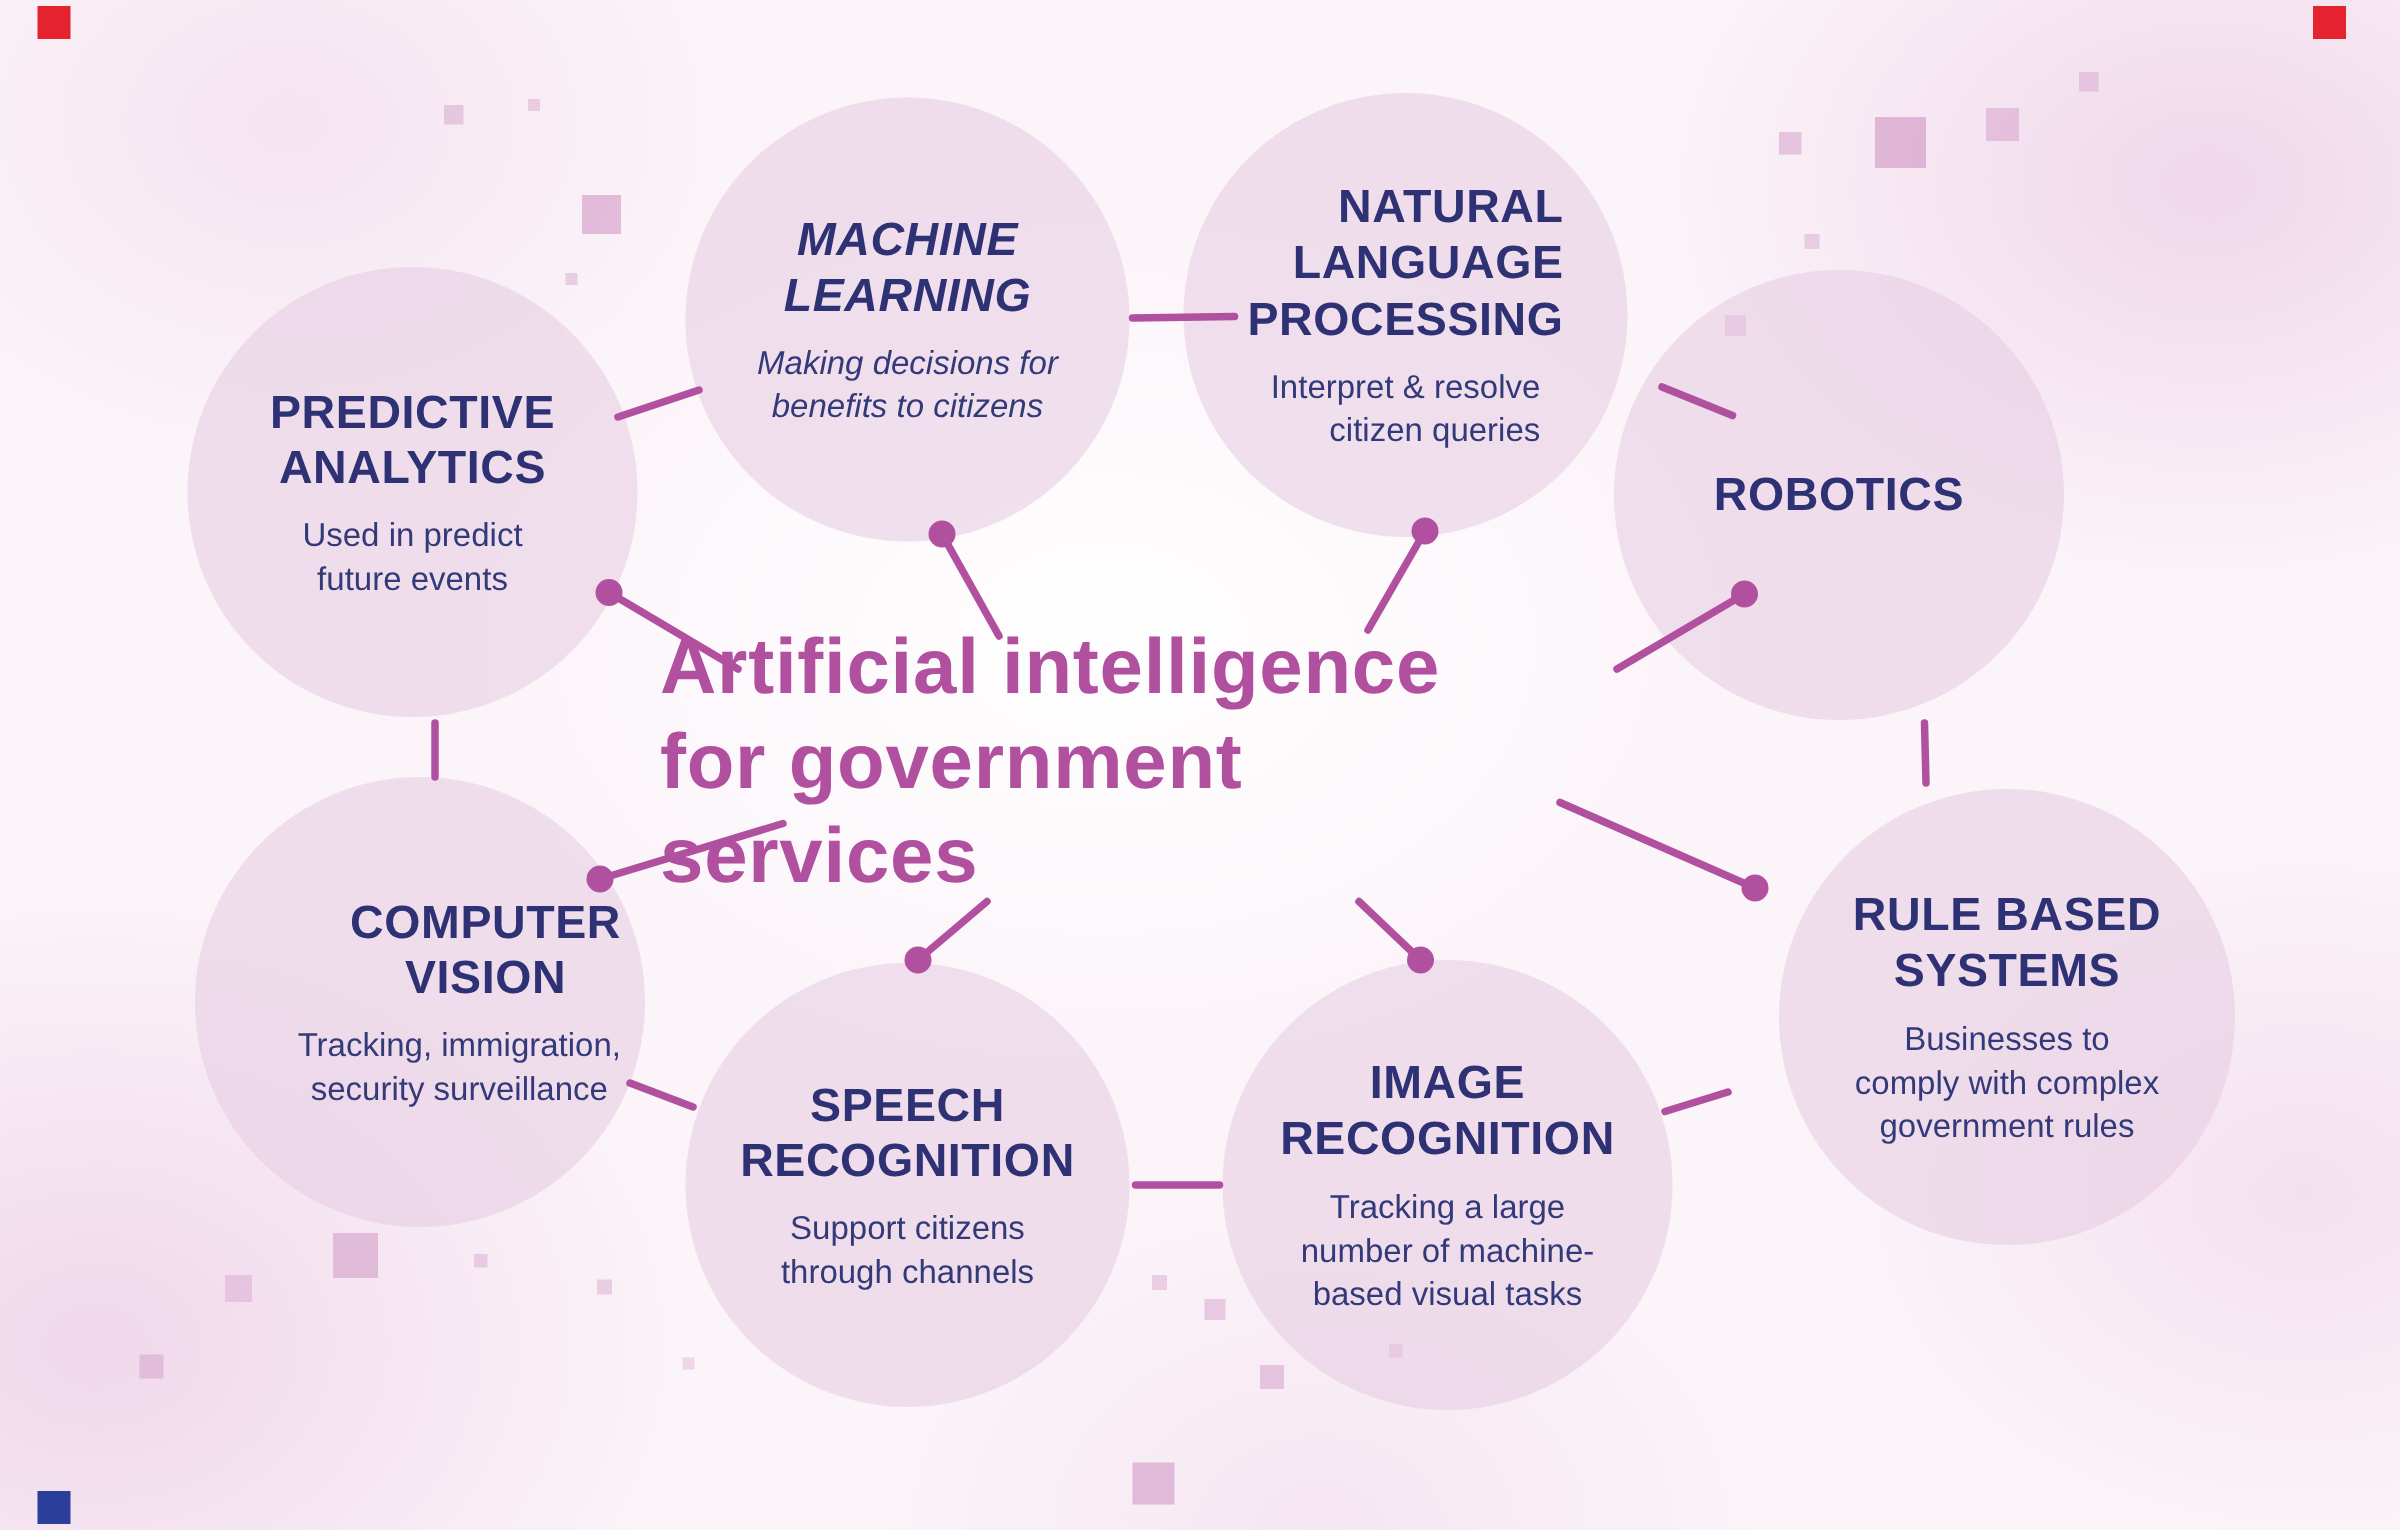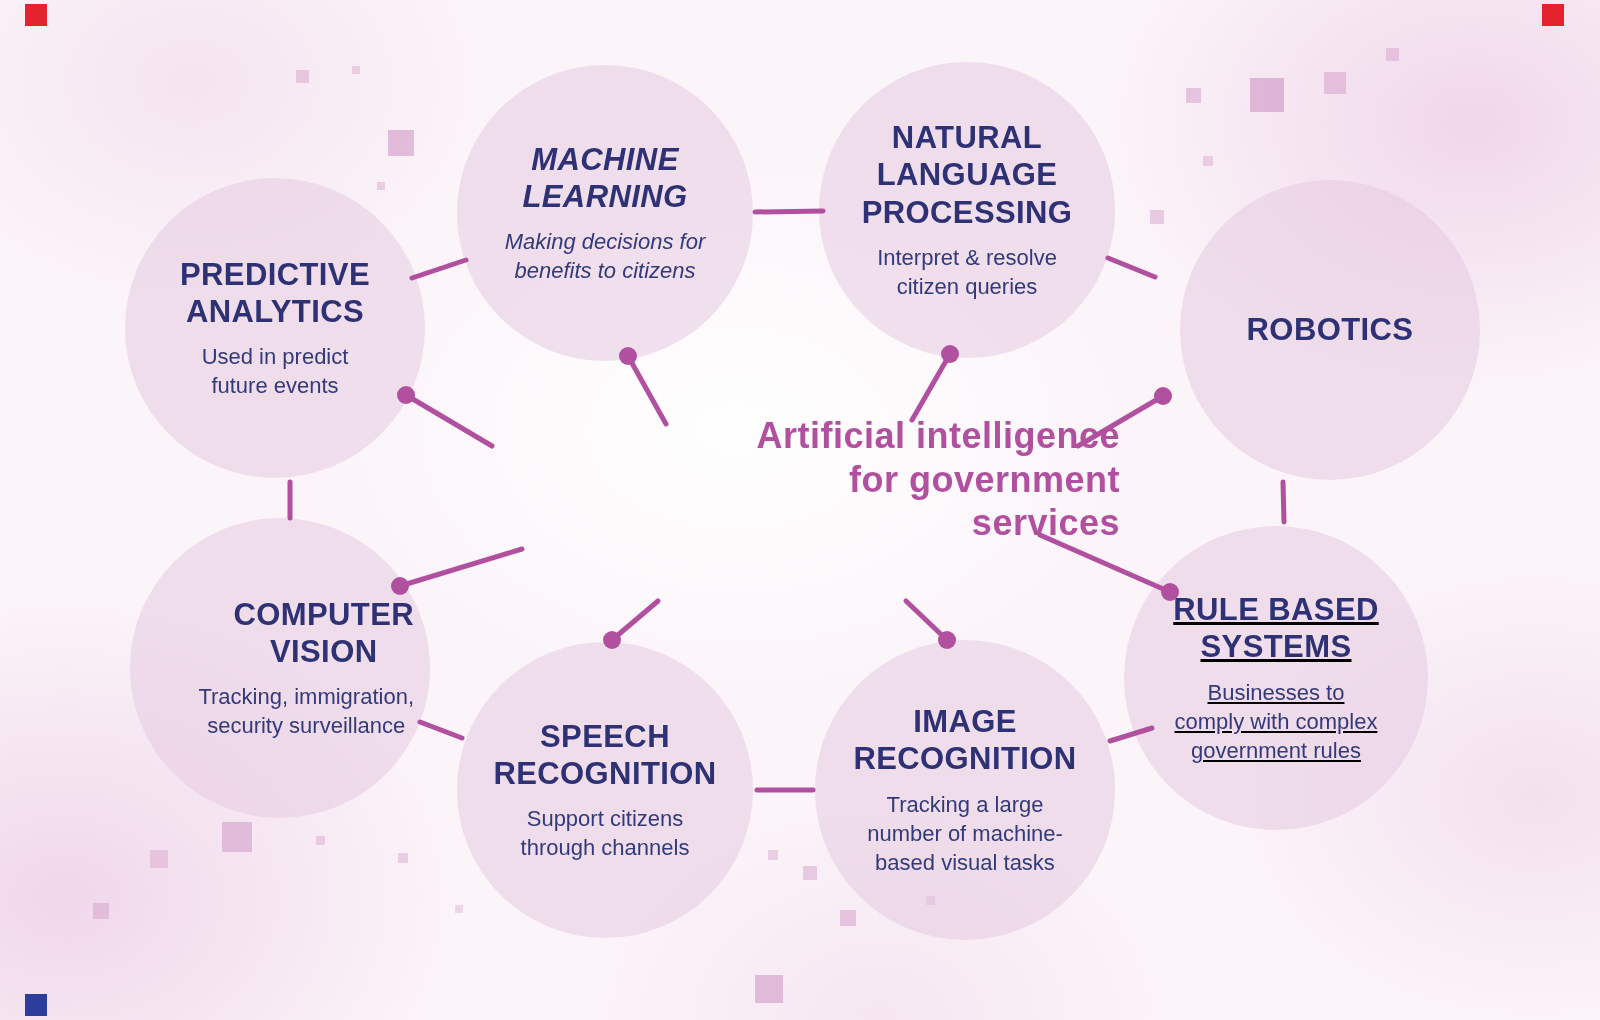--- a/index.html
+++ b/index.html
@@ -24,31 +24,31 @@
   .node-title{
     white-space:pre-line;font-weight:bold;color:#2e3174;
     font-size:31px;line-height:1.2;letter-spacing:0.4px;
   }
   .node-desc{
     white-space:pre-line;color:#333a7a;
     font-size:22px;line-height:1.32;margin-top:12px;
   }
   .n-pa {left:125px; top:178px; width:300px; height:300px;}
   .n-ml {left:457px; top:65px;  width:296px; height:296px;font-style:italic;}
-  .n-nlp{left:819px; top:62px;  width:296px; height:296px;}
-  .n-rob{left:1180px;top:180px; width:300px; height:300px;}
-  .n-rb {left:1124px;top:526px; width:304px; height:304px;text-decoration:underline;}
+  .n-nlp{left:789px; top:62px;  width:296px; height:296px;text-align:right;}
+  .n-rob{left:1076px;top:180px; width:300px; height:300px;}
+  .n-rb {left:1186px;top:526px; width:304px; height:304px;}
   .n-ir {left:815px; top:640px; width:300px; height:300px;}
   .n-sr {left:457px; top:642px; width:296px; height:296px;justify-content:center;}
   .n-cv {left:130px; top:518px; width:300px; height:300px;align-items:flex-end;}
 
   .center-title{
     position:absolute;left:440px;top:414px;width:680px;
-    text-align:right;white-space:pre-line;
-    font-size:36px;font-weight:bold;color:#b0509f;
+    text-align:left;white-space:pre-line;
+    font-size:52px;font-weight:bold;color:#b0509f;
     line-height:1.21;letter-spacing:0.5px;
   }
   .connectors{position:absolute;left:0;top:0;pointer-events:none;}
   .decor{position:absolute;background:#d9a9d0;}
   .corner{position:absolute;width:22px;height:22px;}
   .c-tl{left:25px;top:4px;background:#e4232e;}
   .c-tr{right:36px;top:4px;background:#e4232e;}
   .c-bl{left:25px;bottom:4px;background:#2b3f9a;}
 </style>
 </head>

